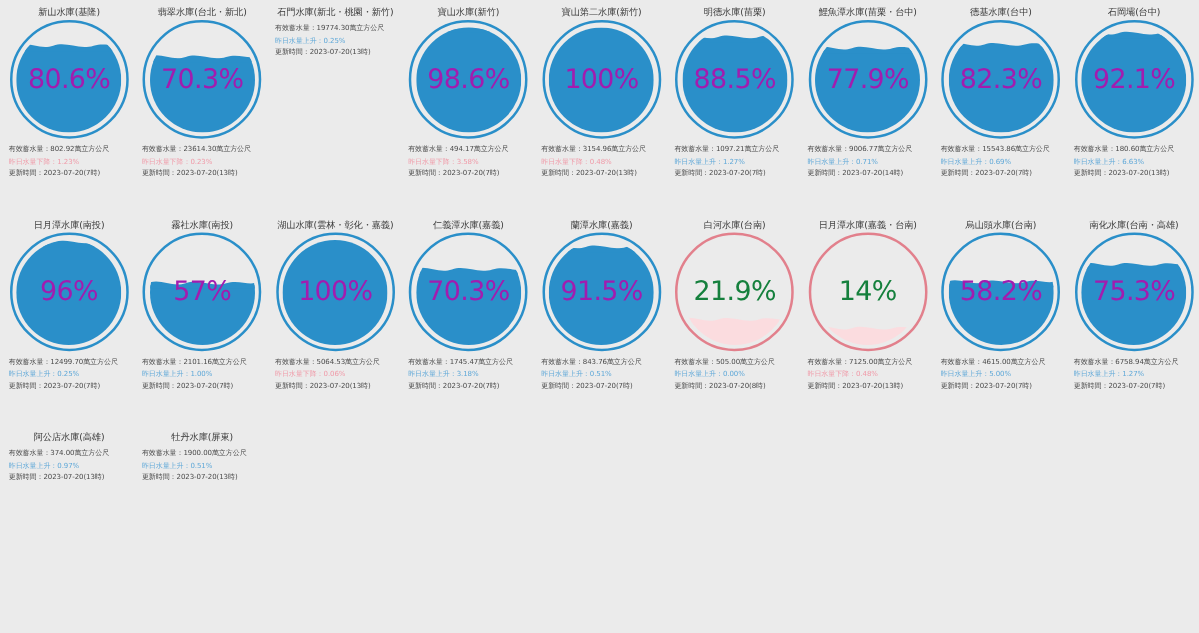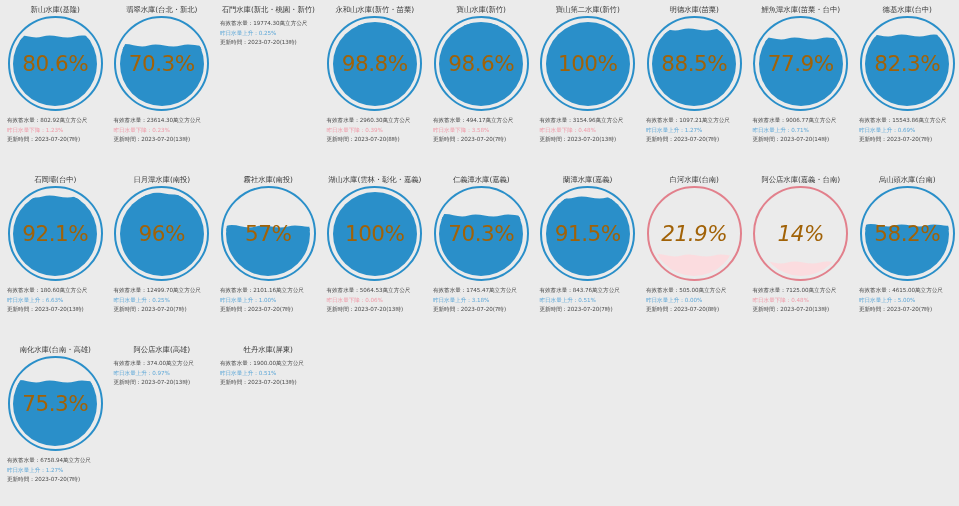--- a/index.html
+++ b/index.html
@@ -70,26 +70,26 @@
     height: 9px;
     display: block;
   }
   .pct {
     position: absolute;
     inset: 0;
     display: flex;
     align-items: center;
     justify-content: center;
     font-size: 21.5px;
-    color: #a16207;
+    color: #a21caf;
     font-weight: 400;
     letter-spacing: -0.5px;
     z-index: 3;
   }
-  .card.low .pct { color: #a16207; font-style: italic; }
+  .card.low .pct { color: #15803d; }
   .info {
     width: 100%;
     padding: 0 4px 0 5px;
     margin-top: 5px;
     font-size: 5.6px;
     line-height: 1.72;
     color: #4a4a4a;
     letter-spacing: -0.05px;
   }
   .info .cap { color: #4a4a4a; }
@@ -141,39 +141,20 @@
     </div>
     <div class="card">
       <div class="card-title">石門水庫(新北・桃園・新竹)</div>
       <div class="info">
         <div class="cap">有效蓄水量：19774.30萬立方公尺</div>
         <div class="delta up">昨日水量上升：0.25%</div>
         <div class="time">更新時間：2023-07-20(13時)</div>
       </div>
     </div>
     <div class="card">
-      <div class="card-title">永和山水庫(新竹・苗栗)</div>
-      <div class="gauge">
-        <div class="ring"></div>
-        <div class="inner">
-          <div class="fill" style="height: 82.992px; background: rgb(42, 143, 201);">
-            <svg class="wave" viewBox="0 0 100 12" preserveAspectRatio="none" style="top: -6px;">
-              <path d="M0,6 C12,0 22,11 35,6 C48,1 58,11 72,6 C84,2 93,9 100,5 L100,12 L0,12 Z" fill="#2a8fc9"></path>
-            </svg>
-          </div>
-        </div>
-        <div class="pct">98.8%</div>
-      </div>
-      <div class="info">
-        <div class="cap">有效蓄水量：2960.30萬立方公尺</div>
-        <div class="delta down">昨日水量下降：0.39%</div>
-        <div class="time">更新時間：2023-07-20(8時)</div>
-      </div>
-    </div>
-    <div class="card">
       <div class="card-title">寶山水庫(新竹)</div>
       <div class="gauge">
         <div class="ring"></div>
         <div class="inner">
           <div class="fill" style="height: 82.824px; background: rgb(42, 143, 201);">
             <svg class="wave" viewBox="0 0 100 12" preserveAspectRatio="none" style="top: -6px;">
               <path d="M0,6 C12,0 22,11 35,6 C48,1 58,11 72,6 C84,2 93,9 100,5 L100,12 L0,12 Z" fill="#2a8fc9"></path>
             </svg>
           </div>
         </div>
@@ -380,21 +361,21 @@
         </div>
         <div class="pct">21.9%</div>
       </div>
       <div class="info">
         <div class="cap">有效蓄水量：505.00萬立方公尺</div>
         <div class="delta up">昨日水量上升：0.00%</div>
         <div class="time">更新時間：2023-07-20(8時)</div>
       </div>
     </div>
     <div class="card low">
-      <div class="card-title">阿公店水庫(嘉義・台南)</div>
+      <div class="card-title">日月潭水庫(嘉義・台南)</div>
       <div class="gauge">
         <div class="ring"></div>
         <div class="inner">
           <div class="fill" style="height: 11.76px; background: rgb(251, 220, 223);">
             <svg class="wave" viewBox="0 0 100 12" preserveAspectRatio="none" style="top: -6px;">
               <path d="M0,6 C12,0 22,11 35,6 C48,1 58,11 72,6 C84,2 93,9 100,5 L100,12 L0,12 Z" fill="#fbdcdf"></path>
             </svg>
           </div>
         </div>
         <div class="pct">14%</div>

